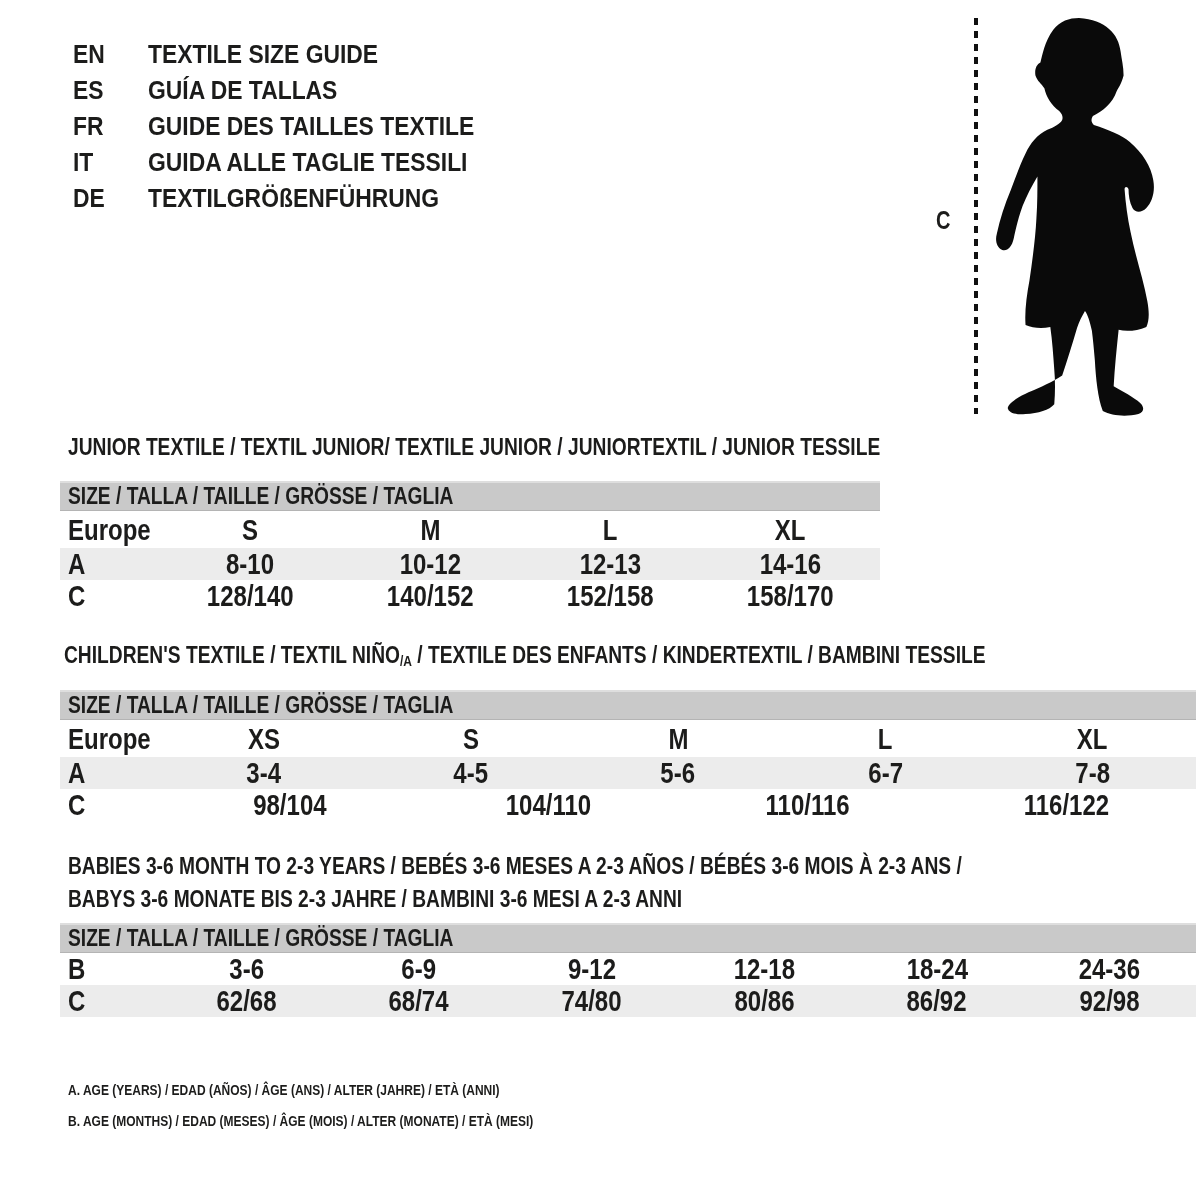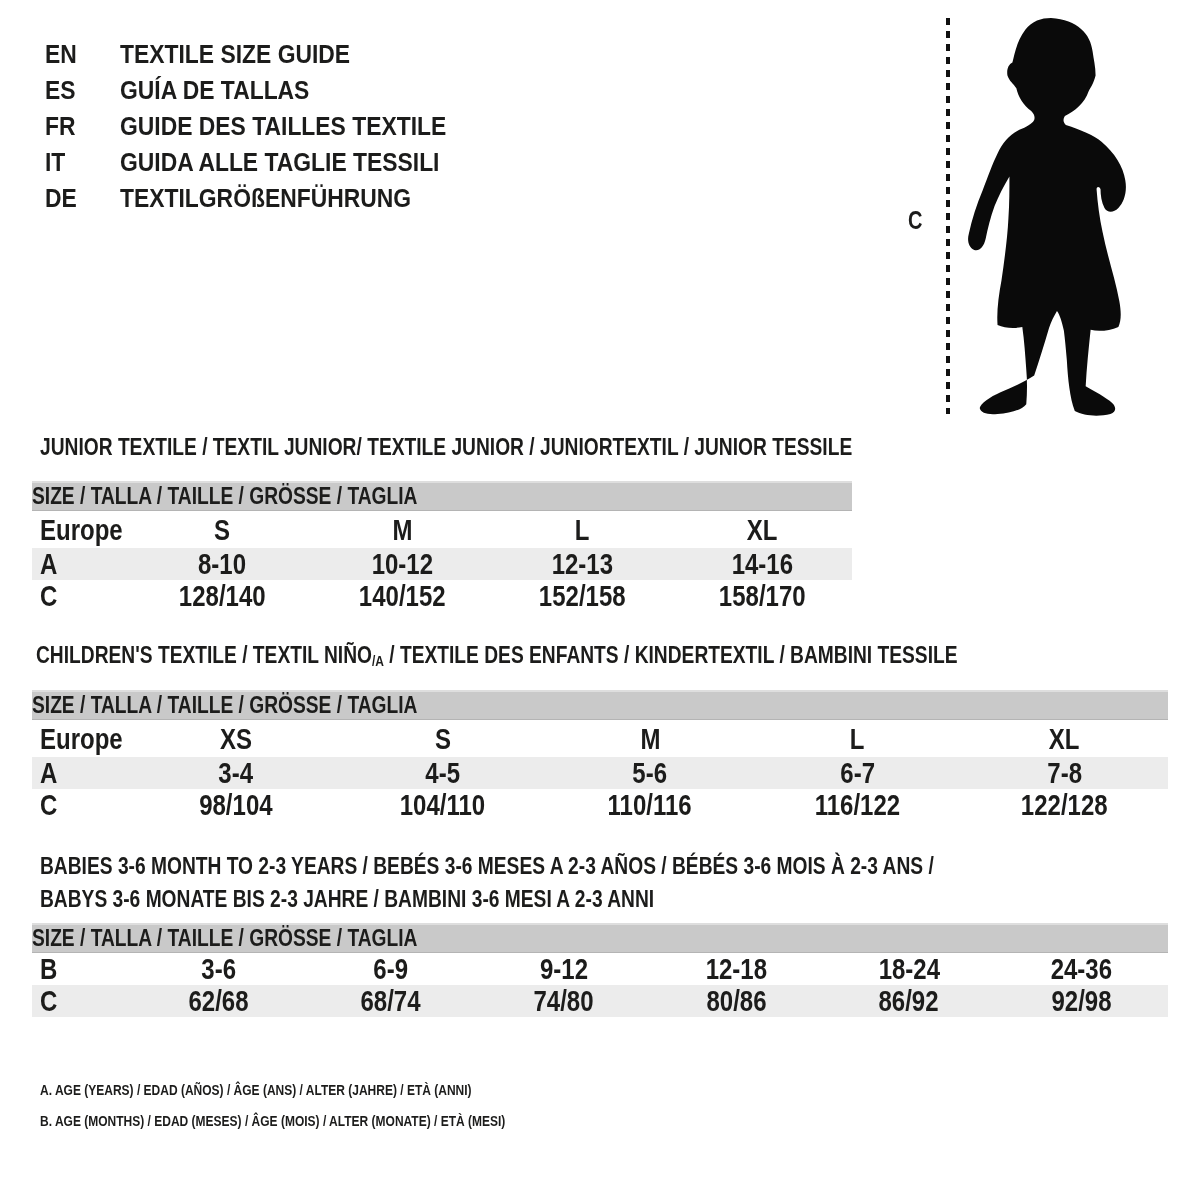--- a/index.html
+++ b/index.html
@@ -6,21 +6,21 @@
     --text:#1c1c1b;
     --table-header-bg:#c9c9c9;
     --row-shaded-bg:#ececec;
     --silhouette:#0a0a0a;
   }
   html,body{margin:0;padding:0;background:#fff;}
   #canvas{
     position:relative;width:1200px;height:1200px;background:#fff;overflow:hidden;
     font-family:"Liberation Sans",sans-serif;font-weight:bold;color:var(--text);
   }
-  .abs{position:absolute;}
+  .abs{position:absolute;margin-left:28px;}
   
   .cx{display:inline-block;transform:scaleX(.8);transform-origin:0 50%;white-space:nowrap;}
   .cxc{display:inline-block;transform:scaleX(.8);transform-origin:50% 50%;white-space:nowrap;}
 
   
   .lang-list{left:45px;top:36px;font-size:26px;}
   .lang-list .cx{transform:scaleX(.88);}
   .lang-row{display:flex;height:36px;align-items:center;}
   .lang-code{width:75px;}
 
@@ -37,21 +37,21 @@
   #children-title{left:36px;top:641px;}
   #babies-title{left:40px;top:849px;line-height:33px;}
   .t-sub{font-size:15px;vertical-align:-3px;}
 
   
   .size-table{left:32px;}
   #junior-table{top:481px;width:820px;}
   #children-table{top:690px;width:1136px;}
   #babies-table{top:923px;width:1136px;}
   .thead{height:30px;background:var(--table-header-bg);display:flex;align-items:center;
-    font-size:24px;
+    padding-left:8px;font-size:24px;
     box-shadow:inset 0 2px 0 rgba(255,255,255,.4), inset 0 -1px 0 rgba(0,0,0,.10);}
   .trow{display:flex;align-items:center;height:32px;font-size:30px;}
   .trow.tall{height:37px;}
   .trow.shaded{background:var(--row-shaded-bg);}
   .tlabel{width:100px;padding-left:8px;box-sizing:border-box;}
   .tcell{flex:1;text-align:center;}
 
   
   .legend{left:40px;top:1074px;font-size:15px;line-height:31px;}
 </style>
@@ -161,21 +161,20 @@
         <div class="tcell"><span class="cxc">5-6</span></div>
         <div class="tcell"><span class="cxc">6-7</span></div>
         <div class="tcell"><span class="cxc">7-8</span></div>
       </div>
       <div class="trow">
         <div class="tlabel"><span class="cx">C</span></div>
         <div class="tcell"><span class="cxc">98/104</span></div>
         <div class="tcell"><span class="cxc">104/110</span></div>
         <div class="tcell"><span class="cxc">110/116</span></div>
         <div class="tcell"><span class="cxc">116/122</span></div>
-        <div class="tcell"><span class="cxc">122/128</span></div>
       </div>
     </div>
 
   <div class="abs sec-title" id="babies-title">
     <div><span class="cx">BABIES 3-6 MONTH TO 2-3 YEARS / BEBÉS 3-6 MESES A 2-3 AÑOS / BÉBÉS 3-6 MOIS À 2-3 ANS /</span></div>
     <div><span class="cx">BABYS 3-6 MONATE BIS 2-3 JAHRE / BAMBINI 3-6 MESI A 2-3 ANNI</span></div>
   </div>
   <div class="abs size-table" id="babies-table">
       <div class="thead">
         <span class="cx">SIZE / TALLA / TAILLE / GRÖSSE / TAGLIA</span>

